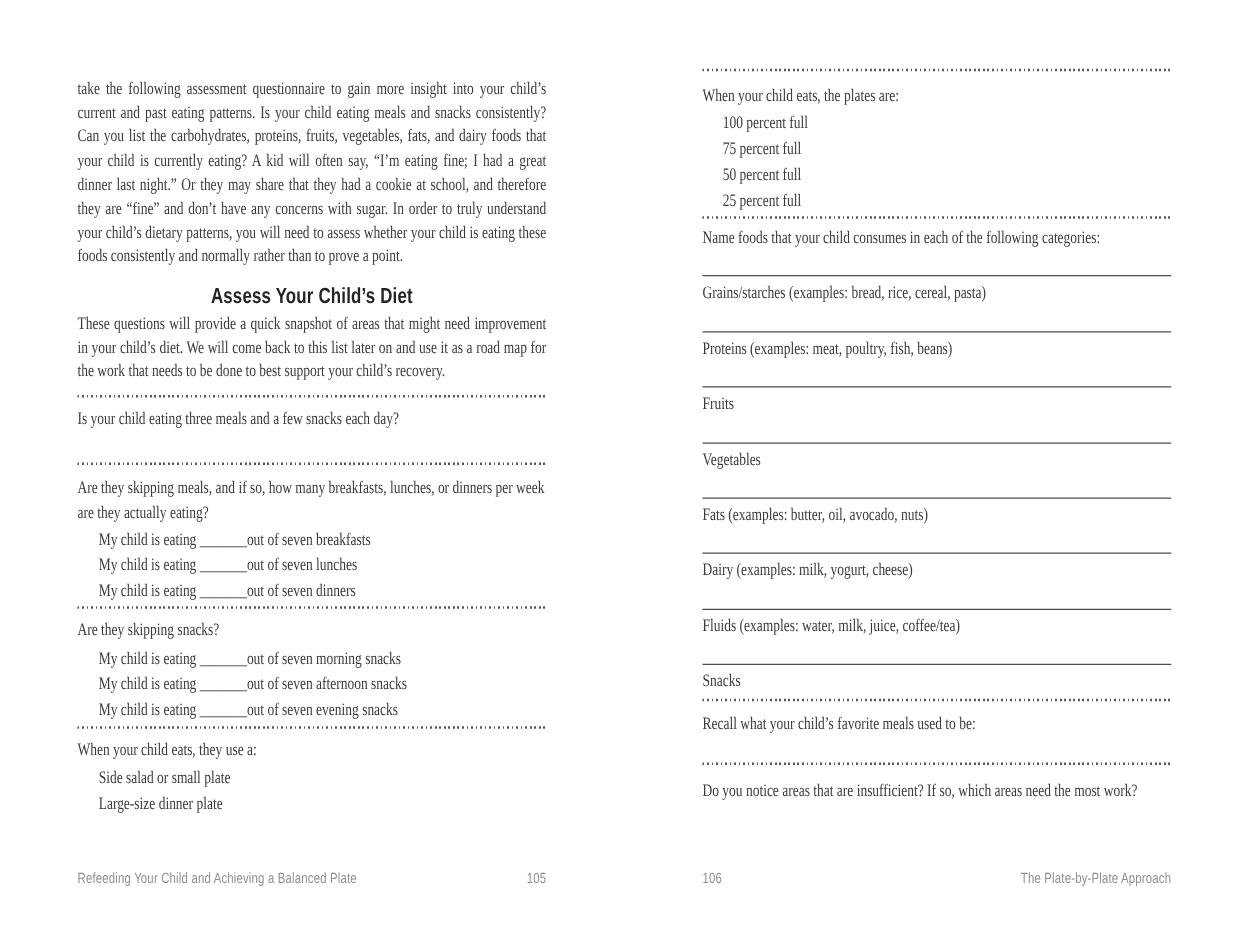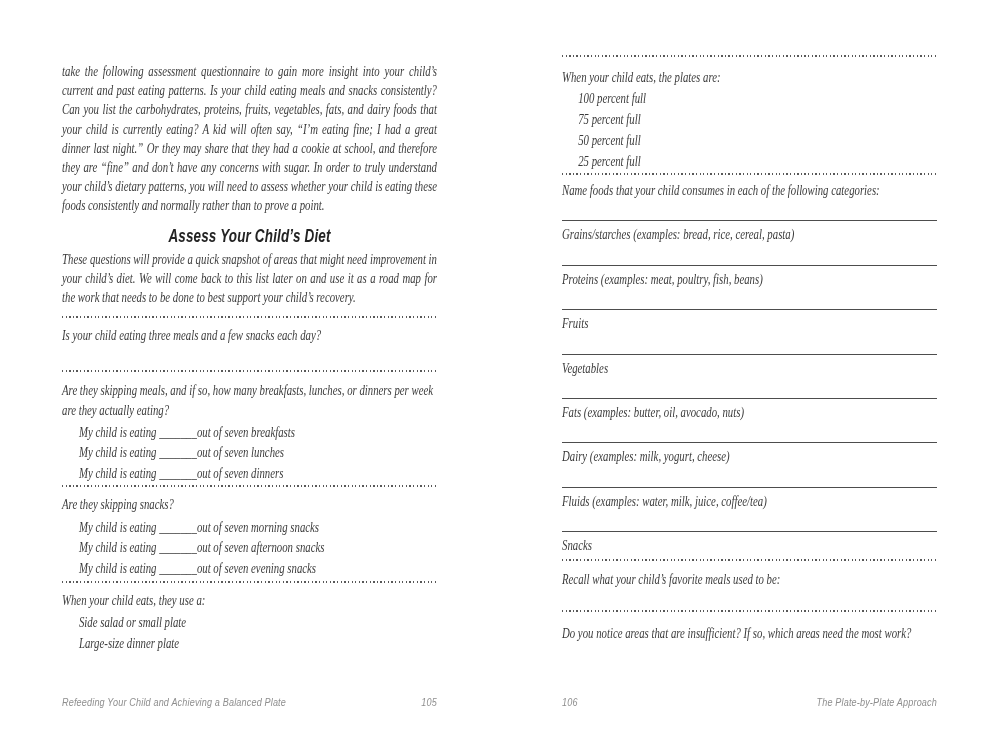--- a/index.html
+++ b/index.html
@@ -4,21 +4,20 @@
 <style>
   html, body { margin: 0; padding: 0; background: #ffffff; }
   .spread {
     position: relative;
     width: 1000px;
     height: 750px;
     background: #ffffff;
     overflow: hidden;
     font-family: "Liberation Serif", serif;
     color: #3a3a3a;
-    font-style: italic;
   }
   .page {
     position: absolute;
     top: 0;
     width: 487px;
     height: 750px;
     box-sizing: border-box;
     transform: scaleX(0.77);
     transform-origin: 0 0;
   }

